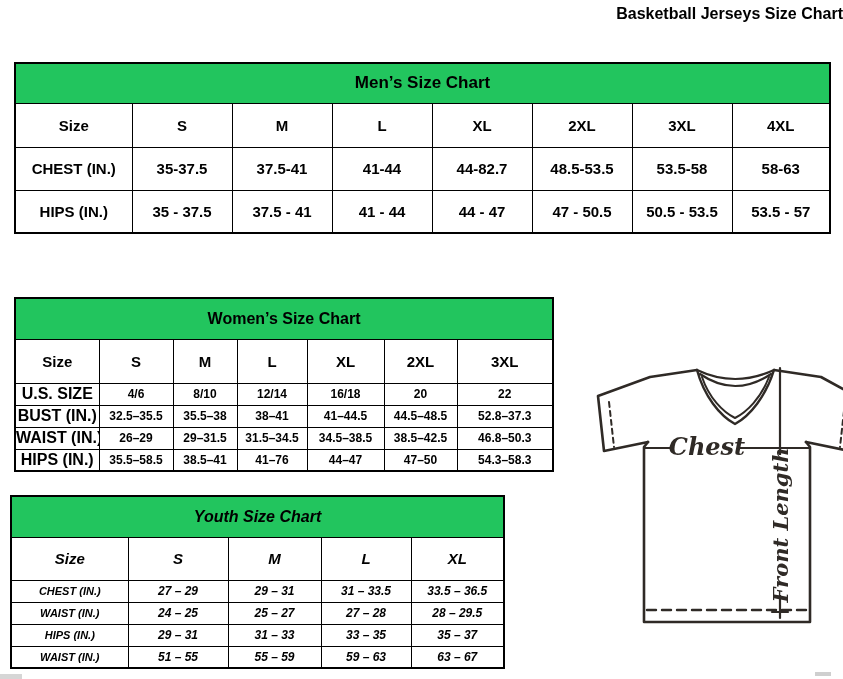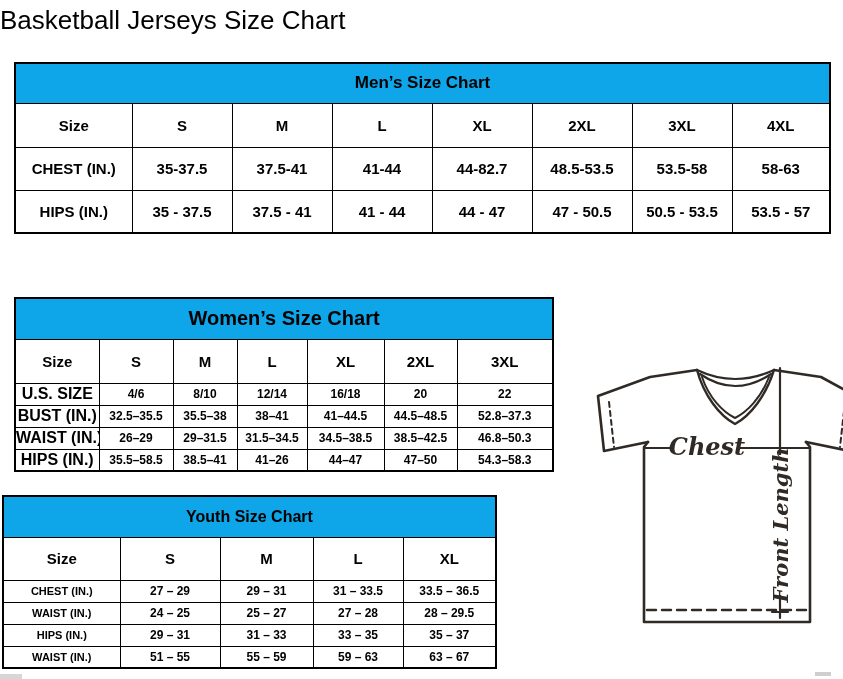--- a/index.html
+++ b/index.html
@@ -7,45 +7,45 @@
   body {
     width:843px; height:679px;
     background:#ffffff;
     font-family:"Liberation Sans", sans-serif;
     color:#000;
     position:relative;
     overflow:hidden;
   }
   .page-title {
     position:absolute; top:5px; left:0; width:100%;
-    text-align:left; font-size:26px; font-weight:normal;
+    text-align:right; font-size:16px; font-weight:bold;
     letter-spacing:0px;
   }
   table { border-collapse:collapse; table-layout:fixed; background:#fff; }
   .size-table { position:absolute; border:2px solid #000; }
   .size-table th, .size-table td {
     border:1px solid #000; text-align:center; vertical-align:middle;
     font-weight:bold; padding:0; overflow:hidden; white-space:nowrap;
   }
   .band {
-    background:#0ea5e9; font-size:17px; font-weight:bold;
+    background:#22c55e; font-size:17px; font-weight:bold;
   }
   
   #mens-table { left:14px; top:62px; width:815px; }
   #mens-table .band { height:40px; }
   #mens-table .size-row th { height:44px; font-size:15px; }
   #mens-table td { height:43px; font-size:15px; }
   
   #womens-table { left:14px; top:297px; width:538px; }
-  #womens-table .band { height:41px; font-size:20px; }
+  #womens-table .band { height:41px; font-size:16px; }
   #womens-table .size-row th { height:44px; font-size:15px; }
   #womens-table td { height:22px; font-size:12px; }
   #womens-table td.row-label { font-size:16px; }
   
-  #youth-table { left:2px; top:495px; width:493px; }
+  #youth-table { left:10px; top:495px; width:493px;font-style:italic; }
   #youth-table .band { height:41px; font-size:16px; }
   #youth-table .size-row th { height:43px; font-size:15px; }
   #youth-table td { height:22px; font-size:12px; }
   #youth-table td.row-label { font-size:11px; }
 
   
   .jersey-wrap { position:absolute; left:590px; top:360px; width:276px; height:270px; }
   .jersey-wrap svg { display:block; }
   .measure-text {
     font-family:"DejaVu Serif", serif;
@@ -158,21 +158,21 @@
     <td>29–31.5</td>
     <td>31.5–34.5</td>
     <td>34.5–38.5</td>
     <td>38.5–42.5</td>
     <td>46.8–50.3</td>
   </tr>
   <tr>
     <td class="row-label">HIPS (IN.)</td>
     <td>35.5–58.5</td>
     <td>38.5–41</td>
-    <td>41–26</td>
+    <td>41–76</td>
     <td>44–47</td>
     <td>47–50</td>
     <td>54.3–58.3</td>
   </tr>
 </tbody>
   </table>
 
 <table id="youth-table" class="size-table">
   <colgroup>
     <col style="width:117px">

